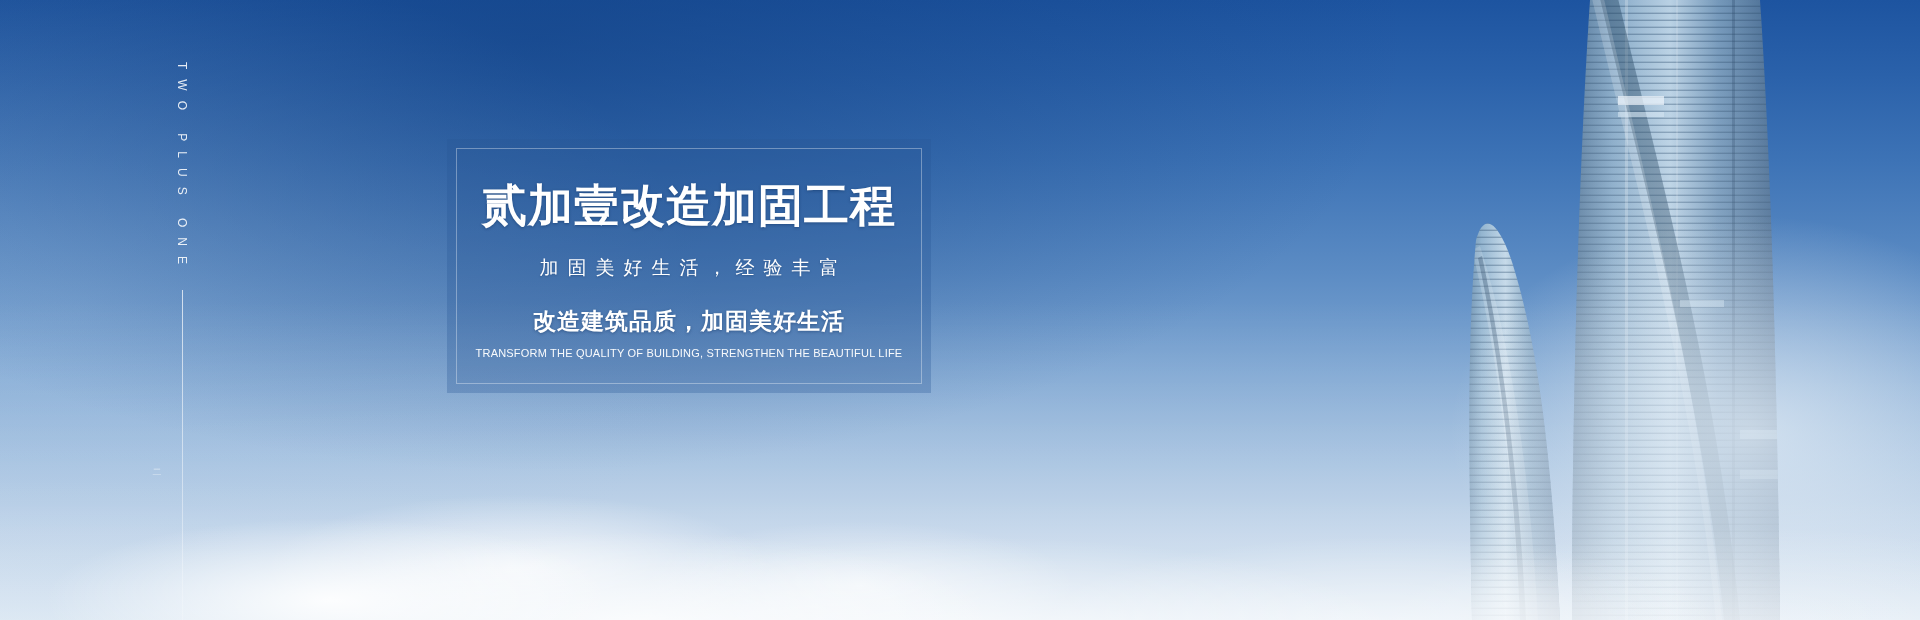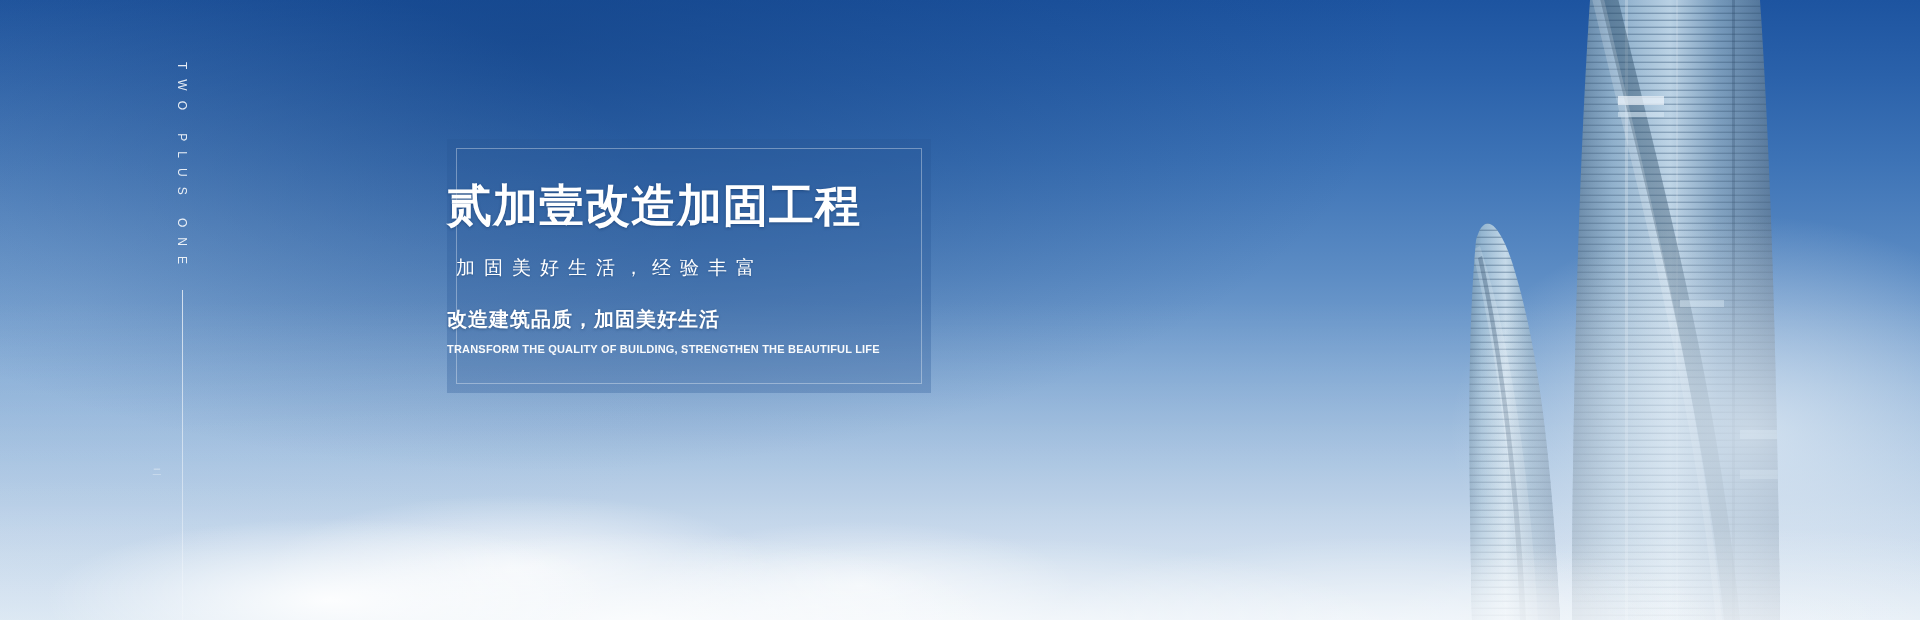--- a/index.html
+++ b/index.html
@@ -133,21 +133,21 @@
     right: 9px;
     bottom: 9px;
     border: 1px solid rgba(255,255,255,.34);
     pointer-events: none;
   }
   .card-inner {
     position: relative;
     height: 100%;
     display: flex;
     flex-direction: column;
-    align-items: flex-start;
+    align-items: center;
     justify-content: flex-start;
     padding-top: 42px;
     box-sizing: border-box;
   }
 
   .headline {
     font-size: 45px;
     font-weight: 700;
     color: #ffffff;
     letter-spacing: 1px;
@@ -160,31 +160,31 @@
     font-size: 19px;
     font-weight: 400;
     color: #ffffff;
     letter-spacing: 9px;
     padding-left: 9px;
     white-space: nowrap;
     text-shadow: 0 1px 2px rgba(13,45,88,.35);
   }
   .slogan {
     margin-top: 25px;
-    font-size: 20px;
+    font-size: 23px;
     font-weight: 700;
     color: #ffffff;
     letter-spacing: 1px;
     white-space: nowrap;
     text-shadow: 0 1px 3px rgba(13,45,88,.45);
   }
   .eng-caption {
     margin-top: 10px;
     font-size: 11px;
-    font-weight: 700;
+    font-weight: 400;
     color: rgba(255,255,255,.96);
     letter-spacing: .2px;
     white-space: nowrap;
   }
 </style>
 </head>
 <body>
 
 <div class="banner">
 

